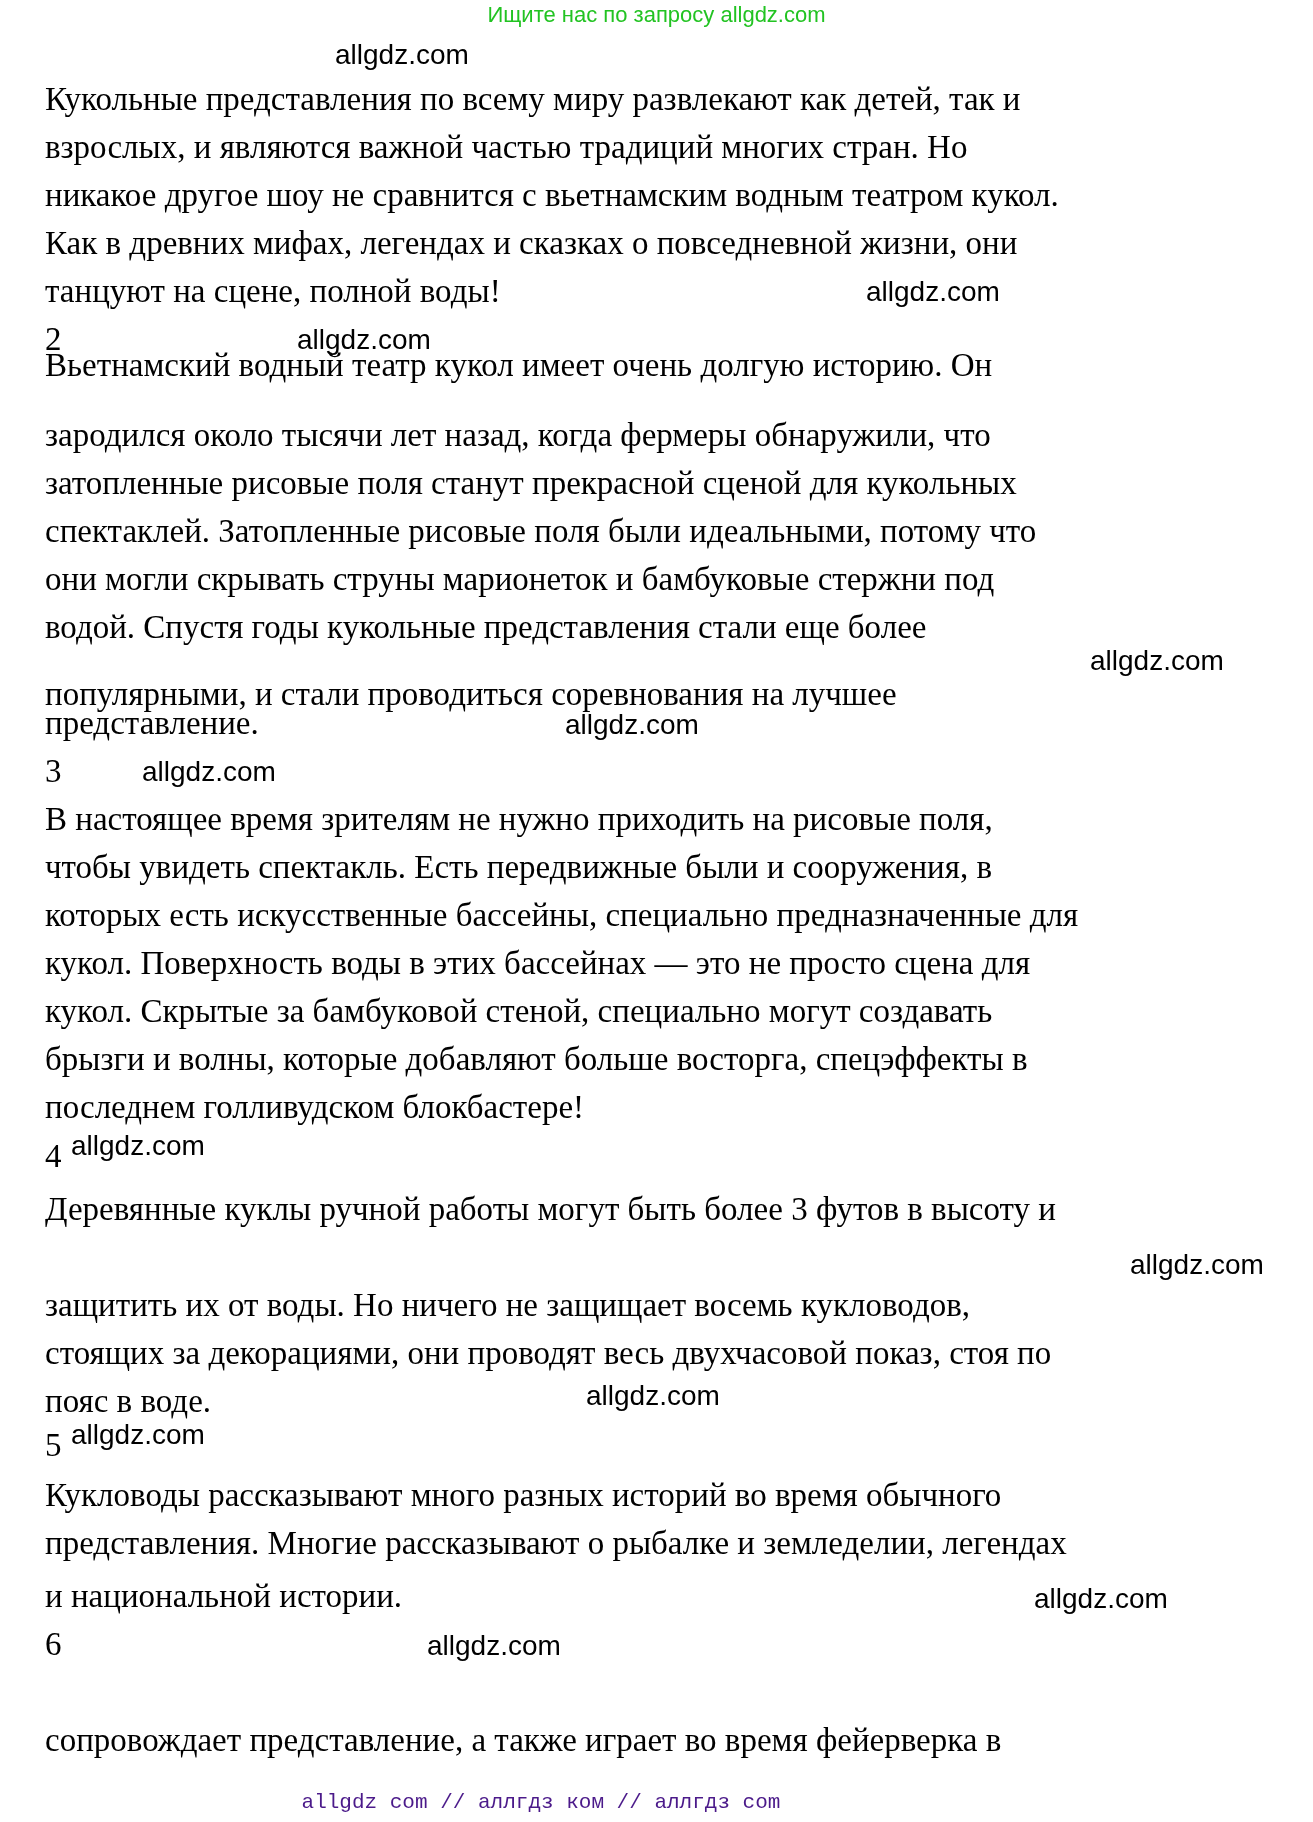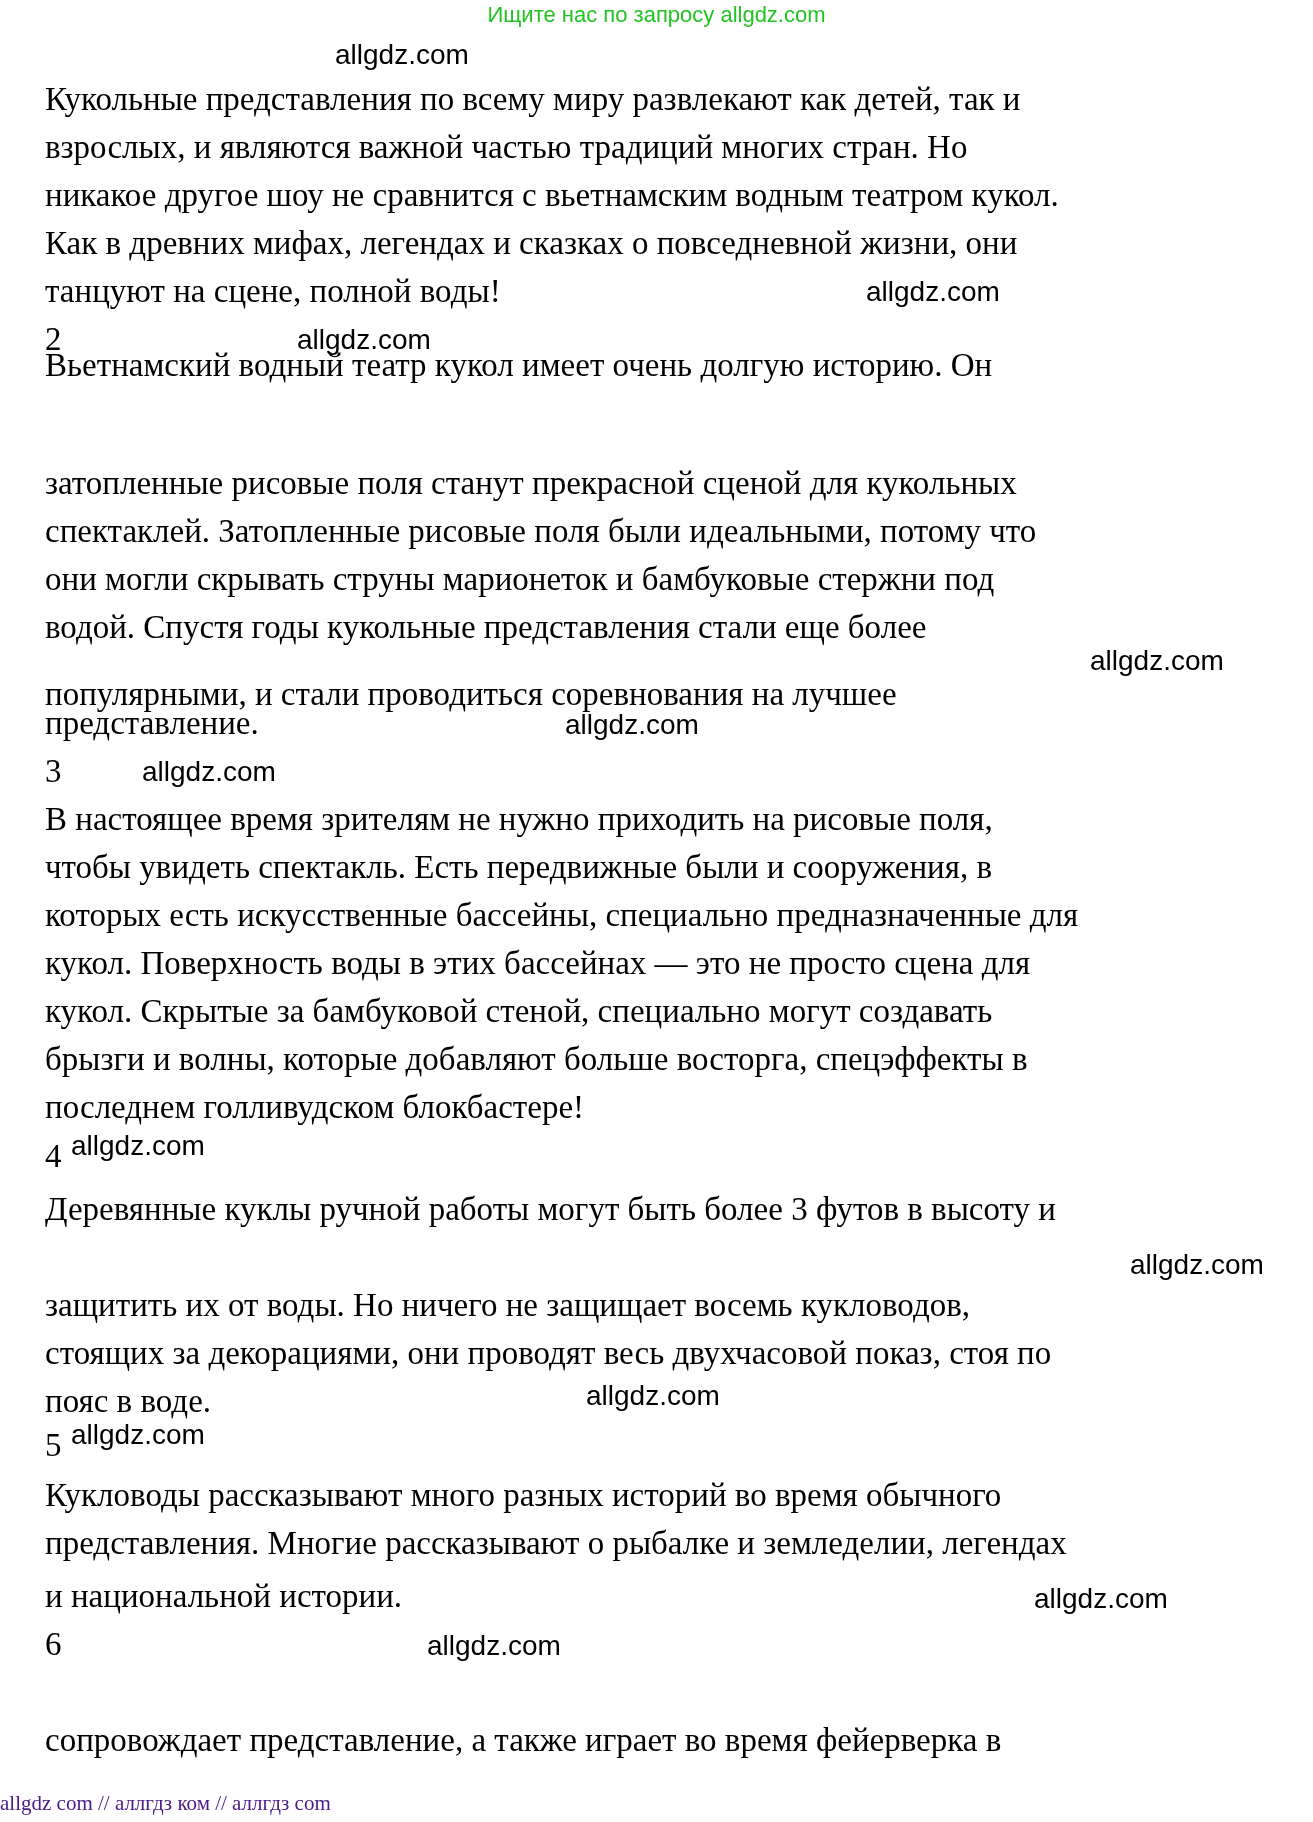--- a/index.html
+++ b/index.html
@@ -3,22 +3,22 @@
 <meta charset="utf-8">
 <style>
   html, body { margin: 0; padding: 0; background: #ffffff; }
   body { width: 1313px; height: 1822px; position: relative; overflow: hidden; }
   .page { position: absolute; left: 0; top: 0; width: 1313px; height: 1822px; }
   .header {
     position: absolute; left: 0; top: 2px; width: 1313px; text-align: center;
     font-family: "Liberation Sans", sans-serif; font-size: 22px; line-height: 26px;
   }
   .footer {
-    position: absolute; left: 0; top: 1790px; width: 1082px; text-align: left;
-    font-family: Liberation Serif, serif; font-size: 21px; line-height: 26px;
+    position: absolute; left: 0; top: 1790px; width: 1082px; text-align: center;
+    font-family: Liberation Mono, monospace; font-size: 21px; line-height: 26px;
   }
   .line {
     position: absolute; left: 45px; white-space: nowrap;
     font-family: Liberation Serif, serif; font-size: 33px; line-height: 33px;
     color: #000000;
   }
   .num { }
   .wm {
     position: absolute; white-space: nowrap;
     font-family: "Liberation Sans", sans-serif; font-size: 28px; line-height: 30px;
@@ -36,20 +36,21 @@
   <div class="line" style="top:83px;">Кукольные представления по всему миру развлекают как детей, так и</div>
   <div class="line" style="top:131px;">взрослых, и являются важной частью традиций многих стран. Но</div>
   <div class="line" style="top:179px;">никакое другое шоу не сравнится с вьетнамским водным театром кукол.</div>
   <div class="line" style="top:227px;">Как в древних мифах, легендах и сказках о повседневной жизни, они</div>
   <div class="line" style="top:275px;">танцуют на сцене, полной воды!</div>
   <div class="wm" style="left:866px; top:277px;">allgdz.com</div>
 
   <div class="line num" style="top:323px;">2</div>
   <div class="wm" style="left:297px; top:325px;">allgdz.com</div>
   <div class="line" style="top:349px;">Вьетнамский водный театр кукол имеет очень долгую историю. Он</div>
+  <div class="line" style="top:419px;">зародился около тысячи лет назад, когда фермеры обнаружили, что</div>
   <div class="line" style="top:467px;">затопленные рисовые поля станут прекрасной сценой для кукольных</div>
   <div class="line" style="top:515px;">спектаклей. Затопленные рисовые поля были идеальными, потому что</div>
   <div class="line" style="top:563px;">они могли скрывать струны марионеток и бамбуковые стержни под</div>
   <div class="line" style="top:611px;">водой. Спустя годы кукольные представления стали еще более</div>
   <div class="line" style="top:678px;">популярными, и стали проводиться соревнования на лучшее</div>
   <div class="wm" style="left:1090px; top:646px;">allgdz.com</div>
   <div class="line" style="top:707px;">представление.</div>
   <div class="wm" style="left:565px; top:710px;">allgdz.com</div>
 
   <div class="line num" style="top:755px;">3</div>

